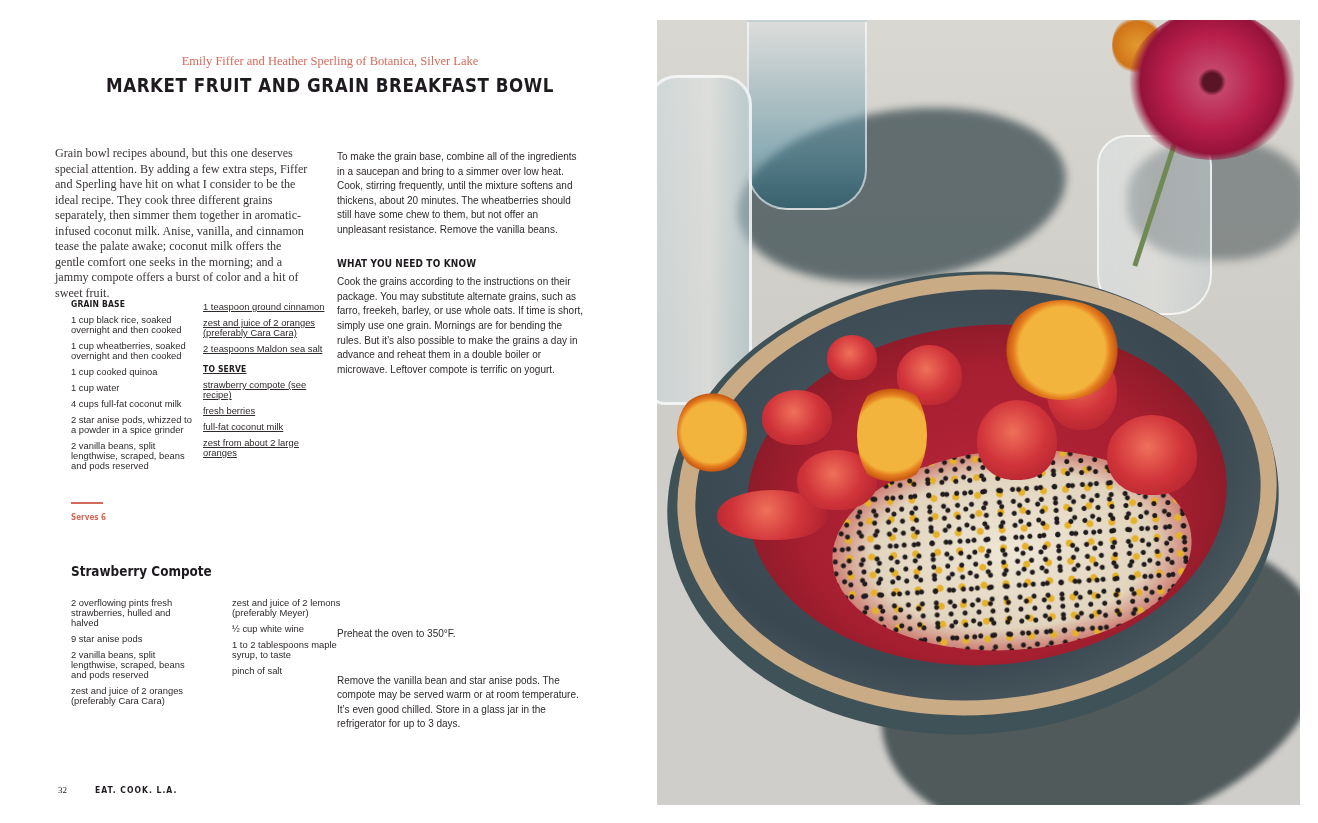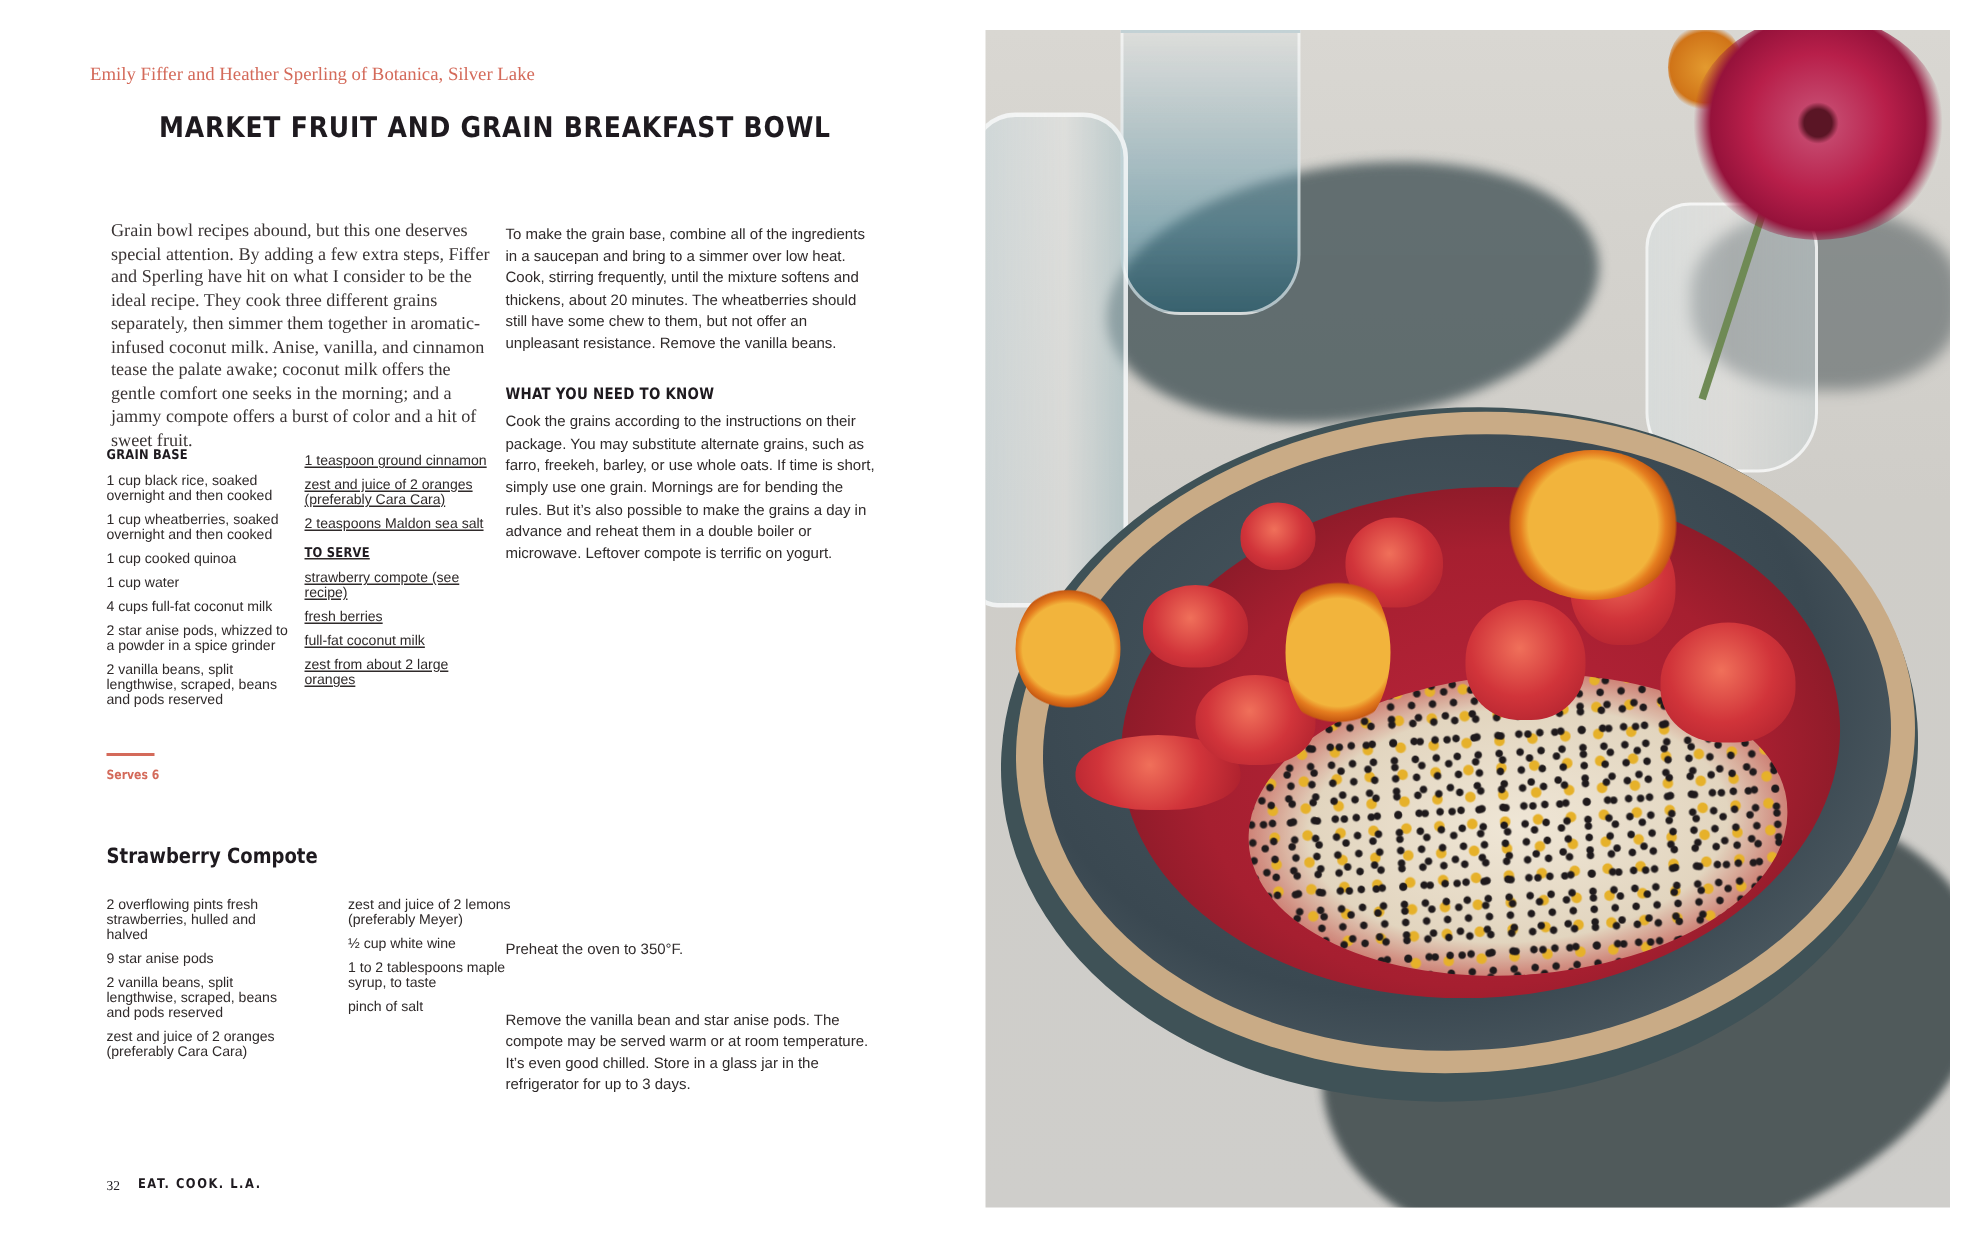--- a/index.html
+++ b/index.html
@@ -2,31 +2,31 @@
 <html><head>
 <meta charset="utf-8">
 <style>
   * { box-sizing: border-box; margin: 0; padding: 0; }
   html, body { width: 1318px; height: 823px; background: #ffffff; overflow: hidden; }
   body { position: relative; font-family: "Liberation Sans", sans-serif; color: #2a2424; }
 
   .page-left { position: absolute; left: 0; top: 0; width: 640px; height: 823px; }
 
   .byline {
-    position: absolute; left: 60px; width: 540px; top: 42px; 
+    position: absolute; left: 60px; width: 540px; top: 54px; text-align: center;
     font-family: "Liberation Serif", serif; font-size: 12.5px; color: #d46a5a;
   }
   .title {
     position: absolute; left: 60px; width: 540px; top: 74px; text-align: center;
     font-family: "DejaVu Sans", sans-serif; font-weight: bold; font-size: 19px;
     letter-spacing: 0.6px; color: #1e1a1f; transform: scaleX(0.88); transform-origin: center;
   }
 
   .intro {
-    position: absolute; left: 74px; top: 146px; width: 256px;
+    position: absolute; left: 55px; top: 146px; width: 256px;
     font-family: "Liberation Serif", serif; font-size: 12.1px; line-height: 15.5px; color: #3a3434;
   }
 
   .col { position: absolute; font-size: 9.4px; line-height: 10.2px; color: #2f2a2a; }
   .col .item { margin-bottom: 5.6px; }
   .col-h {
     font-family: "DejaVu Sans", sans-serif; font-weight: bold; font-size: 9px;
     letter-spacing: 0.2px; color: #1e1a1f; margin-bottom: 6px; transform: scaleX(0.85); transform-origin: left;
   }
   .col1 { left: 71px; top: 299px; width: 125px; }
@@ -43,21 +43,21 @@
   .sub-title {
     position: absolute; left: 71px; top: 563px;
     font-family: "DejaVu Sans", sans-serif; font-weight: bold; font-size: 14px; color: #1e1a1f;
     transform: scaleX(0.86); transform-origin: left;
   }
   .col3 { left: 71px; top: 598px; width: 125px; }
   .col4 { left: 203px; top: 598px; width: 125px; margin-left: 29px; }
   .method2 { position: absolute; left: 337px; top: 595px; width: 252px; font-size: 10px; line-height: 14.6px; color: #2f2a2a; }
   .method2 p { margin-bottom: 4.5px; margin-top: 32px; }
 
-  .folio { position: absolute; left: 71px; top: 785px; font-size: 9px; color: #1e1a1f; display: flex; gap: 12px; }
+  .folio { position: absolute; left: 58px; top: 785px; font-size: 9px; color: #1e1a1f; display: flex; gap: 28px; }
   .folio .num { font-family: "Liberation Serif", serif; }
   .folio .book { font-family: "DejaVu Sans", sans-serif; font-weight: bold; letter-spacing: 1.2px; transform: scaleX(0.85); transform-origin: left; }
 
   
   .photo {
     position: absolute; left: 657px; top: 20px; width: 643px; height: 785px; overflow: hidden;
     background: linear-gradient(180deg, #d9d7d2 0%, #cfcdc8 40%, #cfcecb 100%);
   }
   .shadow1 { position:absolute; left: 80px; top: 90px; width: 330px; height: 170px; border-radius: 50%; background: #3b4c50; opacity: .75; filter: blur(4px); transform: rotate(-8deg); }
   .shadow2 { position:absolute; left: 470px; top: 120px; width: 180px; height: 120px; border-radius: 45%; background: #4a5558; opacity: .55; filter: blur(5px); }

